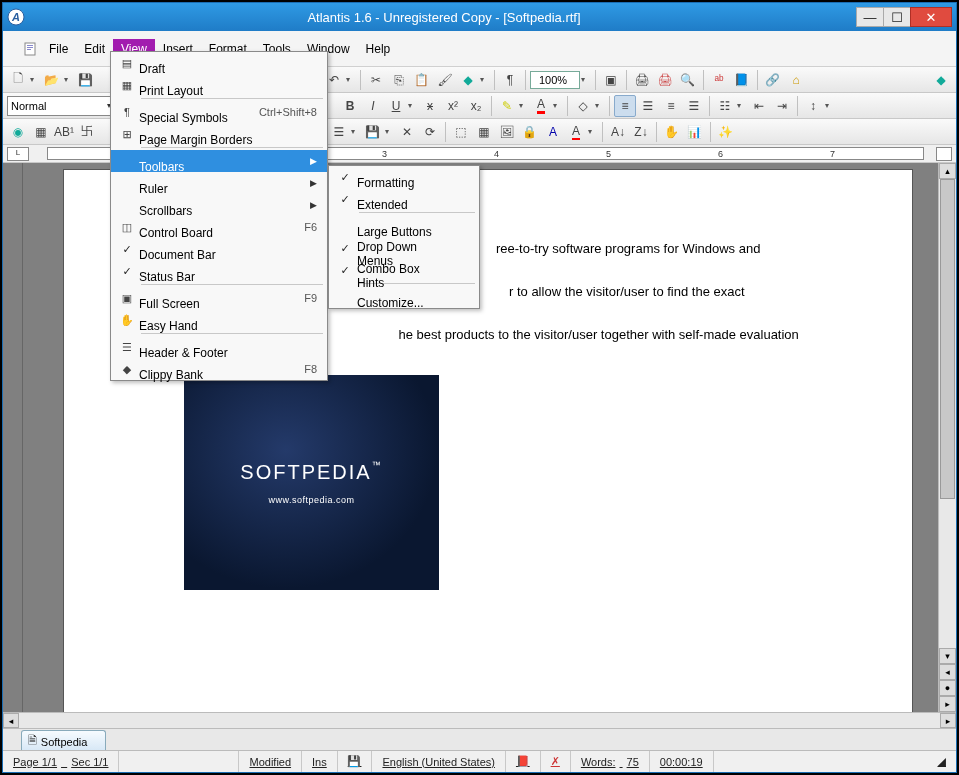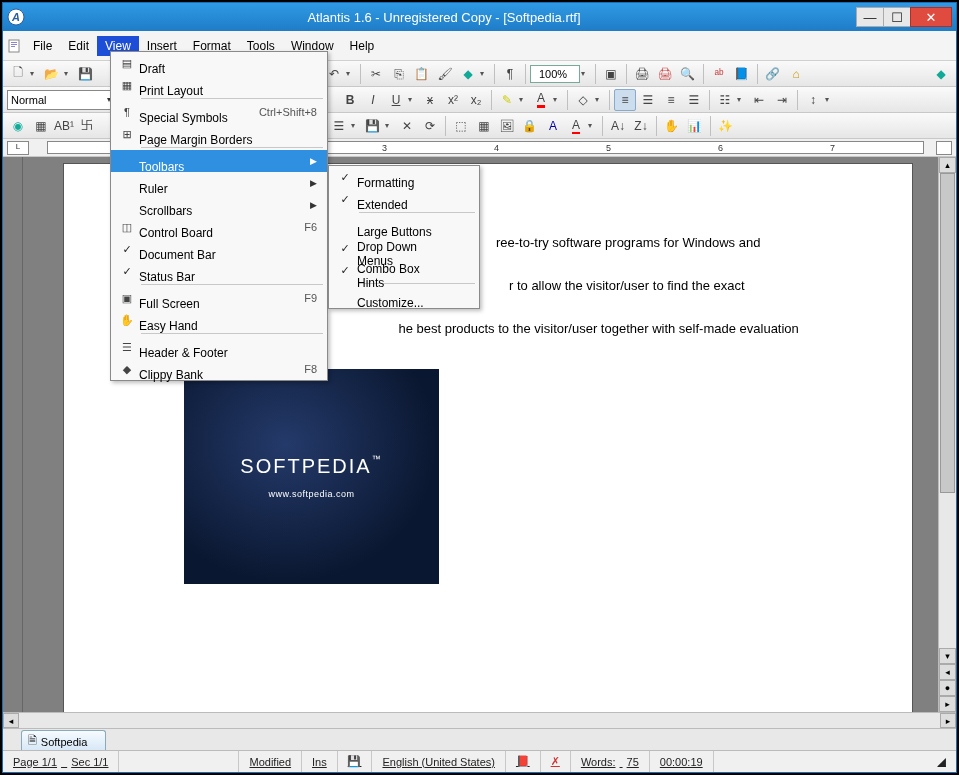--- a/index.html
+++ b/index.html
@@ -4,24 +4,24 @@
 <style>
 * { box-sizing: border-box; margin: 0; padding: 0; font-family: "Segoe UI", Tahoma, sans-serif; }
 body { background: #000; width: 959px; height: 775px; overflow: hidden; }
 .window { width: 955px; height: 771px; margin: 2px; background: #fff; border: 1px solid #1a6db3; display: flex; flex-direction: column; }
 .titlebar { height: 28px; background: linear-gradient(#2f9ae4,#1f7cc7); display: flex; align-items: center; color: #fff; font-size: 13px; padding: 0 4px; }
 .titlebar .app-icon { width: 18px; height: 18px; margin-right: 6px; }
 .titlebar .title { flex: 1; text-align: center; font-weight: 400; }
 .win-btns { display: flex; }
 .win-btn { width: 28px; height: 20px; display: flex; align-items: center; justify-content: center; font-size: 13px; color: #222; background: #e8e8e8; border: 1px solid #aaa; margin-left: -1px; cursor: pointer; }
 .win-btn.close { background: #e04b3f; color: #fff; border-color: #b02f25; width: 42px; }
-.menubar { height: 30px; background: #f4f4f4; border-bottom: 1px solid #d0d0d0; display: flex; align-items: center; padding-left: 0; font-size: 12px; }
+.menubar { height: 36px; background: #f4f4f4; border-bottom: 1px solid #d0d0d0; display: flex; align-items: center; padding-left: 16px; font-size: 12px; }
 .menubar .mi { padding: 3px 8px; cursor: pointer; }
 .menubar .mi.doc-icon { padding: 3px 4px; }
-.menubar .mi.open { background: #1d4ed8; color: #fff; }
+.menubar .mi.open { background: #a21caf; color: #fff; }
 .toolbar { height: 26px; background: linear-gradient(#fafafa,#e6e6e6); border-bottom: 1px solid #c8c8c8; display: flex; align-items: center; padding: 0 4px; gap: 1px; font-size: 11px; overflow: hidden; }
 .tbtn { width: 22px; height: 22px; display: flex; align-items: center; justify-content: center; border: 1px solid transparent; border-radius: 2px; font-size: 12px; cursor: pointer; color: #444; }
 .tsep { width: 1px; height: 20px; background: #c0c0c0; margin: 0 3px; }
 .tdd { width: 10px; font-size: 8px; color: #555; }
 .zoom-box { width: 50px; height: 18px; border: 1px solid #7a9; font-size: 11px; padding: 0 8px; background: #fff; }
 .style-row { height: 26px; background: linear-gradient(#fafafa,#e6e6e6); border-bottom: 1px solid #c8c8c8; display: flex; align-items: center; padding: 0 4px; gap: 1px; }
 .style-combo { width: 108px; height: 20px; border: 1px solid #888; background: #fff; font-size: 11px; padding: 1px 3px; display: flex; align-items: center; justify-content: space-between; }
 .style-combo .dd { font-size: 8px; color: #333; }
 .ruler-row { height: 18px; background: #f0f0f0; border-bottom: 1px solid #c8c8c8; display: flex; align-items: center; font-size: 9px; color: #333; position: relative; }
 .ruler-row .rl { position: absolute; left: 44px; right: 32px; top: 2px; bottom: 2px; background: #fff; border: 1px solid #888; }

